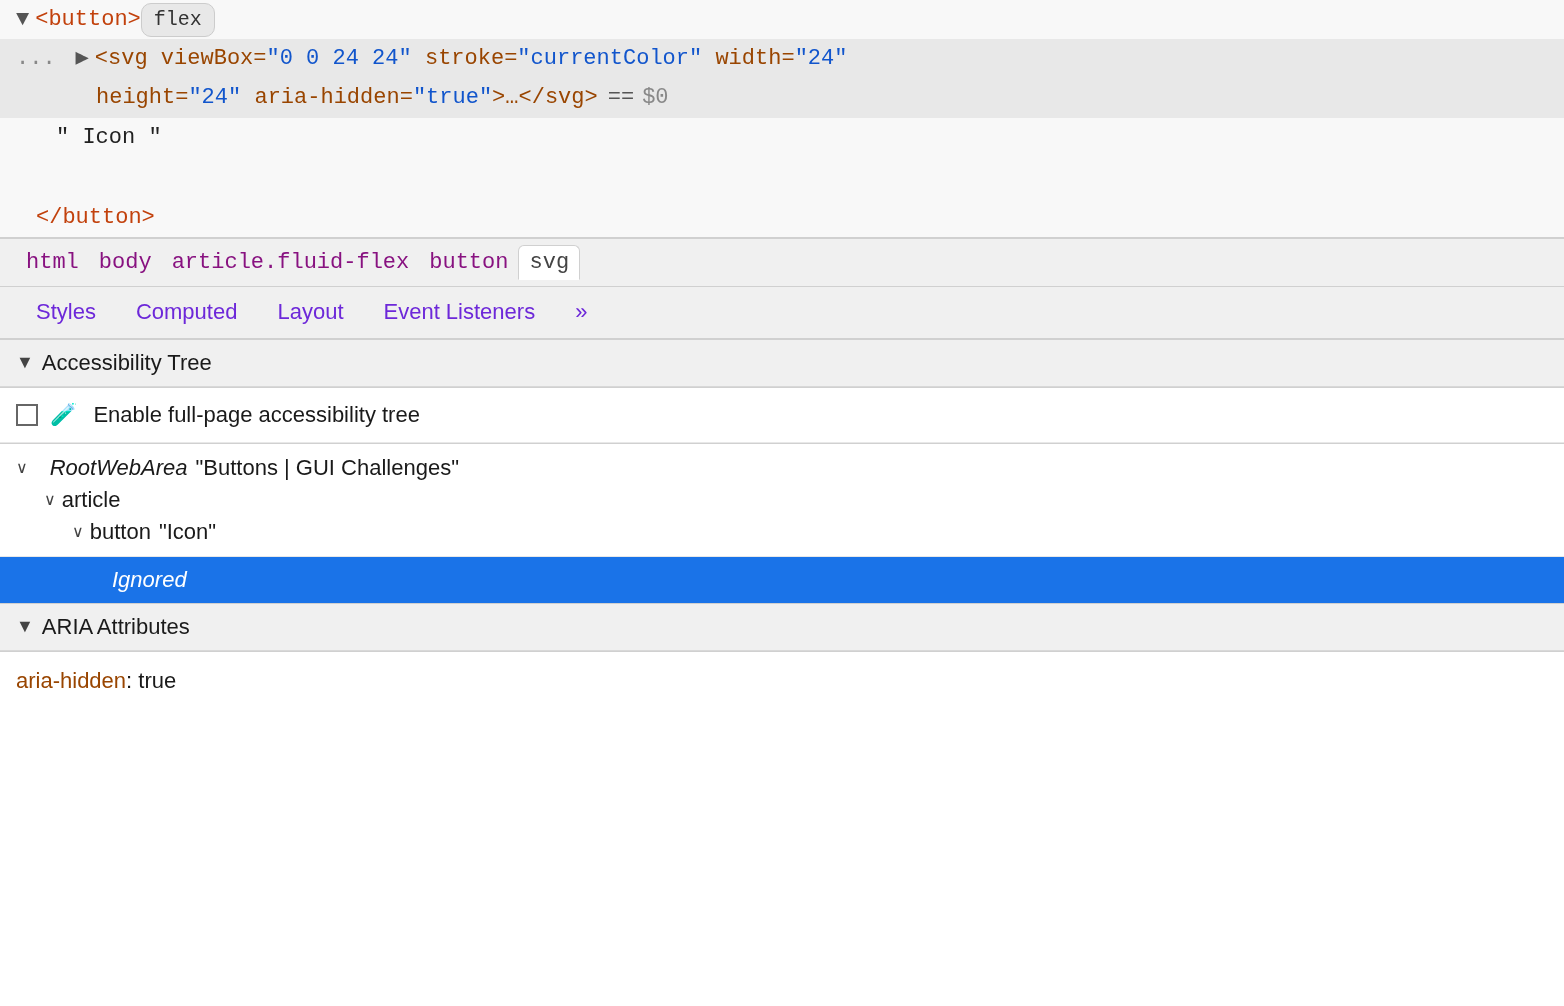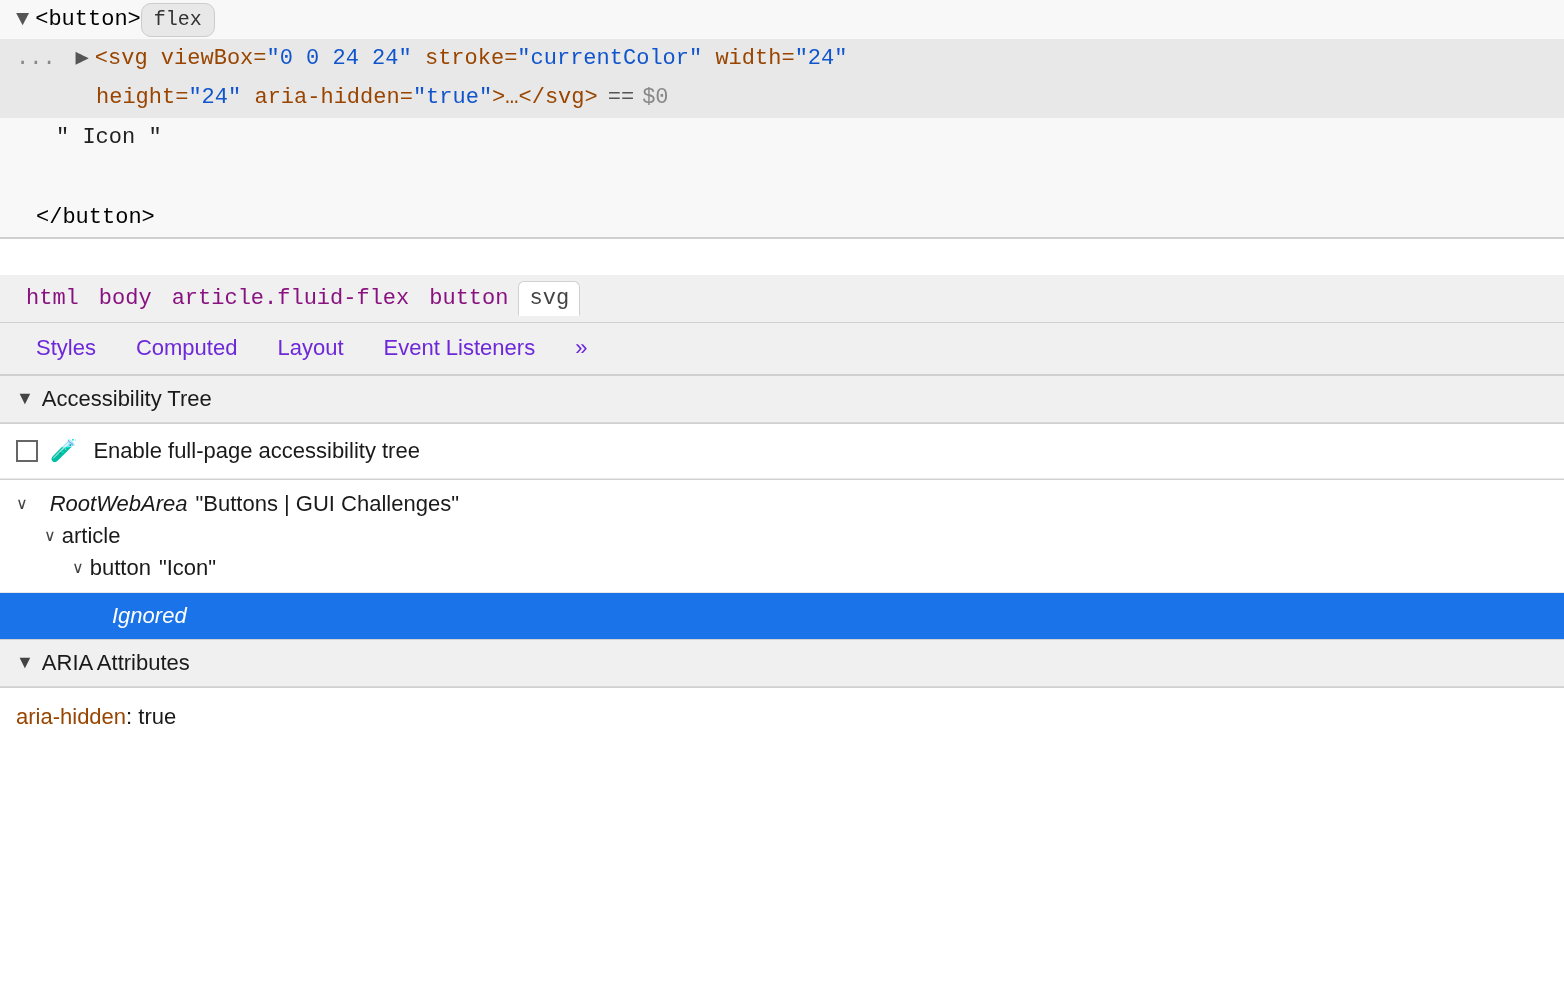--- a/index.html
+++ b/index.html
@@ -35,21 +35,21 @@
     .html-line.highlighted {
       background: #e8e8e8;
     }
 
     .html-line .dots {
       color: #888;
       margin-right: 20px;
       font-size: 22px;
     }
 
-    .tag-purple { color: #000000; }
+    .tag-purple { color: #c2410c; }
     .attr-brown { color: #994500; }
     .val-blue { color: #1155cc; }
     .dollar-gray { color: #888; }
     .text-black { color: #212121; }
     .badge {
       display: inline-block;
       background: #e8e8e8;
       border: 1px solid #ccc;
       border-radius: 10px;
       padding: 0px 12px;
@@ -59,21 +59,20 @@
     }
 
     
     .breadcrumb-bar {
       display: flex;
       align-items: center;
       background: #f0f0f0;
       border-bottom: 1px solid #d0d0d0;
       padding: 6px 16px;
       gap: 0;
-      margin-top: 36px;
     }
 
     .breadcrumb-item {
       font-size: 22px;
       color: #881280;
       padding: 4px 10px;
       cursor: pointer;
     }
 
     .breadcrumb-item.active {

